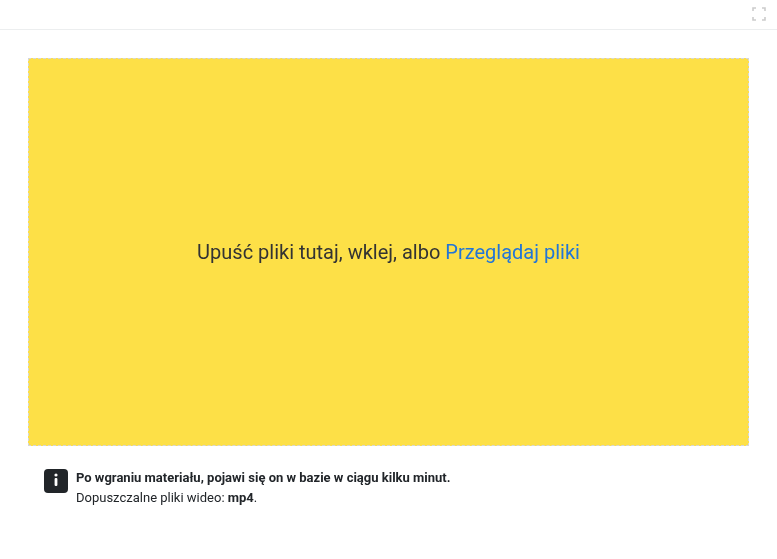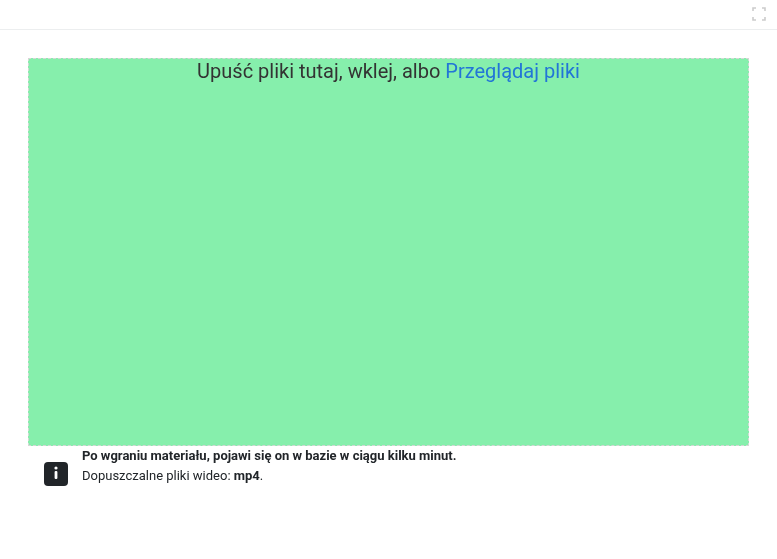--- a/index.html
+++ b/index.html
@@ -27,39 +27,40 @@
       cursor: pointer;
       color: #cccccc;
     }
     .expand-btn svg { width: 14px; height: 14px; }
     .content {
       padding: 28px 28px 20px 28px;
     }
     .dropzone {
       width: 100%;
       height: 388px;
-      background: #86efac;
+      background: #fde047;
       border: 1px dashed #d6d6d6;
       display: flex;
-      align-items: flex-start;
+      align-items: center;
       justify-content: center;
       cursor: pointer;
     }
     .dropzone-text {
       font-size: 20px;
       color: #333333;
       font-weight: 400;
     }
     .dropzone-text .browse {
       color: #2275d7;
     }
     .info-row {
       display: flex;
-      align-items: flex-end;
-      gap: 14px;
+      align-items: flex-start;
+      gap: 8px;
+      margin-top: 22px;
       padding-left: 16px;
     }
     .info-icon-box {
       width: 24px;
       height: 24px;
       background: #212529;
       border-radius: 4px;
       display: flex;
       align-items: center;
       justify-content: center;

